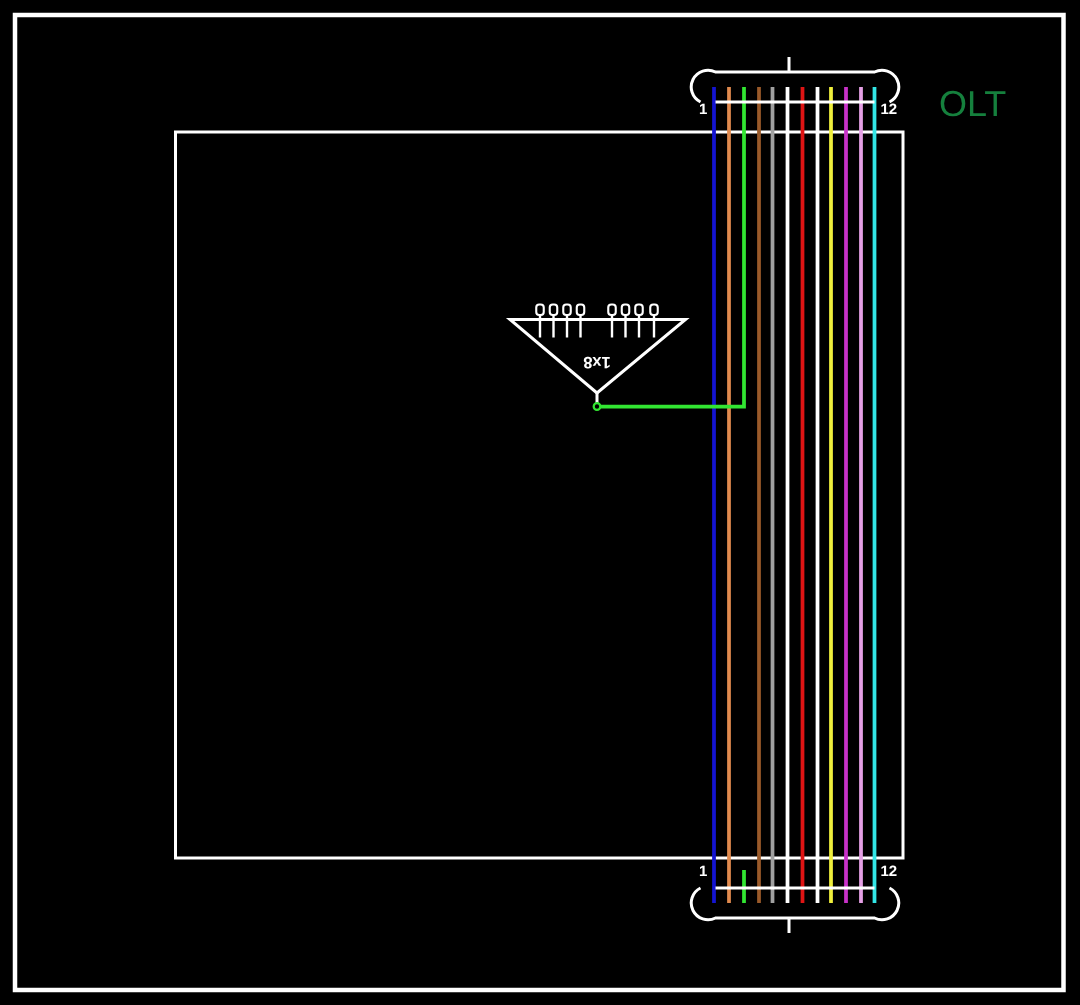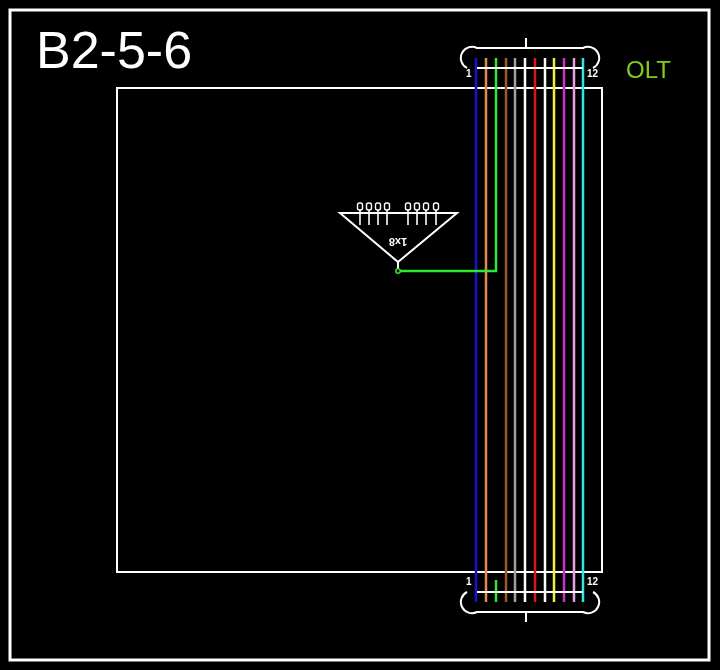--- a/index.html
+++ b/index.html
@@ -1,19 +1,19 @@
 <!DOCTYPE html>
 <html><head>
 <meta charset="utf-8">
 <style>
   html, body { margin: 0; padding: 0; background: #000; }
   body { width: 720px; height: 670px; position: relative; overflow: hidden; font-family: "Liberation Sans", sans-serif; }
   .canvas { position: absolute; left: 0; top: 0; width: 720px; height: 670px; }
   .title { position: absolute; left: 36px; top: 22px; color: #fff; font-size: 52px; line-height: 56px; letter-spacing: 0px; font-family: "Liberation Sans", sans-serif; }
-  .olt-label { position: absolute; left: 626px; top: 56px; color: #84cc16; font-size: 24px; line-height: 28px; font-family: "Liberation Sans", sans-serif; }
+  .olt-label { position: absolute; left: 626px; top: 56px; color: #15803d; font-size: 24px; line-height: 28px; font-family: "Liberation Sans", sans-serif; }
   .port-num { position: absolute; color: #fff; font-size: 10px; font-weight: bold; line-height: 10px; font-family: "Liberation Sans", sans-serif; }
 </style>
 </head>
 <body>
 
 <div class="canvas">
   <svg id="diagram-svg" width="720" height="670" viewBox="0 0 720 670" xmlns="http://www.w3.org/2000/svg">
 
     <rect id="frame-rect" fill="none" stroke="#fff" stroke-width="3" x="10" y="10" width="699" height="650"></rect>
 
@@ -63,20 +63,19 @@
         <line x1="417" y1="210" x2="417" y2="225" stroke="#fff" stroke-width="1.6"></line>
         <rect x="414.5" y="203" width="5" height="7" rx="2" ry="2" fill="#000" stroke="#fff" stroke-width="1.4"></rect>
         <line x1="426" y1="210" x2="426" y2="225" stroke="#fff" stroke-width="1.6"></line>
         <rect x="423.5" y="203" width="5" height="7" rx="2" ry="2" fill="#000" stroke="#fff" stroke-width="1.4"></rect>
         <line x1="436" y1="210" x2="436" y2="225" stroke="#fff" stroke-width="1.6"></line>
         <rect x="433.5" y="203" width="5" height="7" rx="2" ry="2" fill="#000" stroke="#fff" stroke-width="1.4"></rect>
         <text x="0" y="0" fill="#fff" font-size="11" font-weight="bold" font-family="Liberation Sans, sans-serif" text-anchor="middle" transform="translate(398, 238) rotate(180)">1x8</text>
       </g>
   </svg>
 
-  <div class="title">B2-5-6</div>
   <div class="olt-label">OLT</div>
 
   <div class="port-num" style="left:466px; top:69px;">1</div>
   <div class="port-num" style="left:587px; top:69px;">12</div>
   <div class="port-num" style="left:466px; top:577px;">1</div>
   <div class="port-num" style="left:587px; top:577px;">12</div>
 </div>
 
 </body></html>

